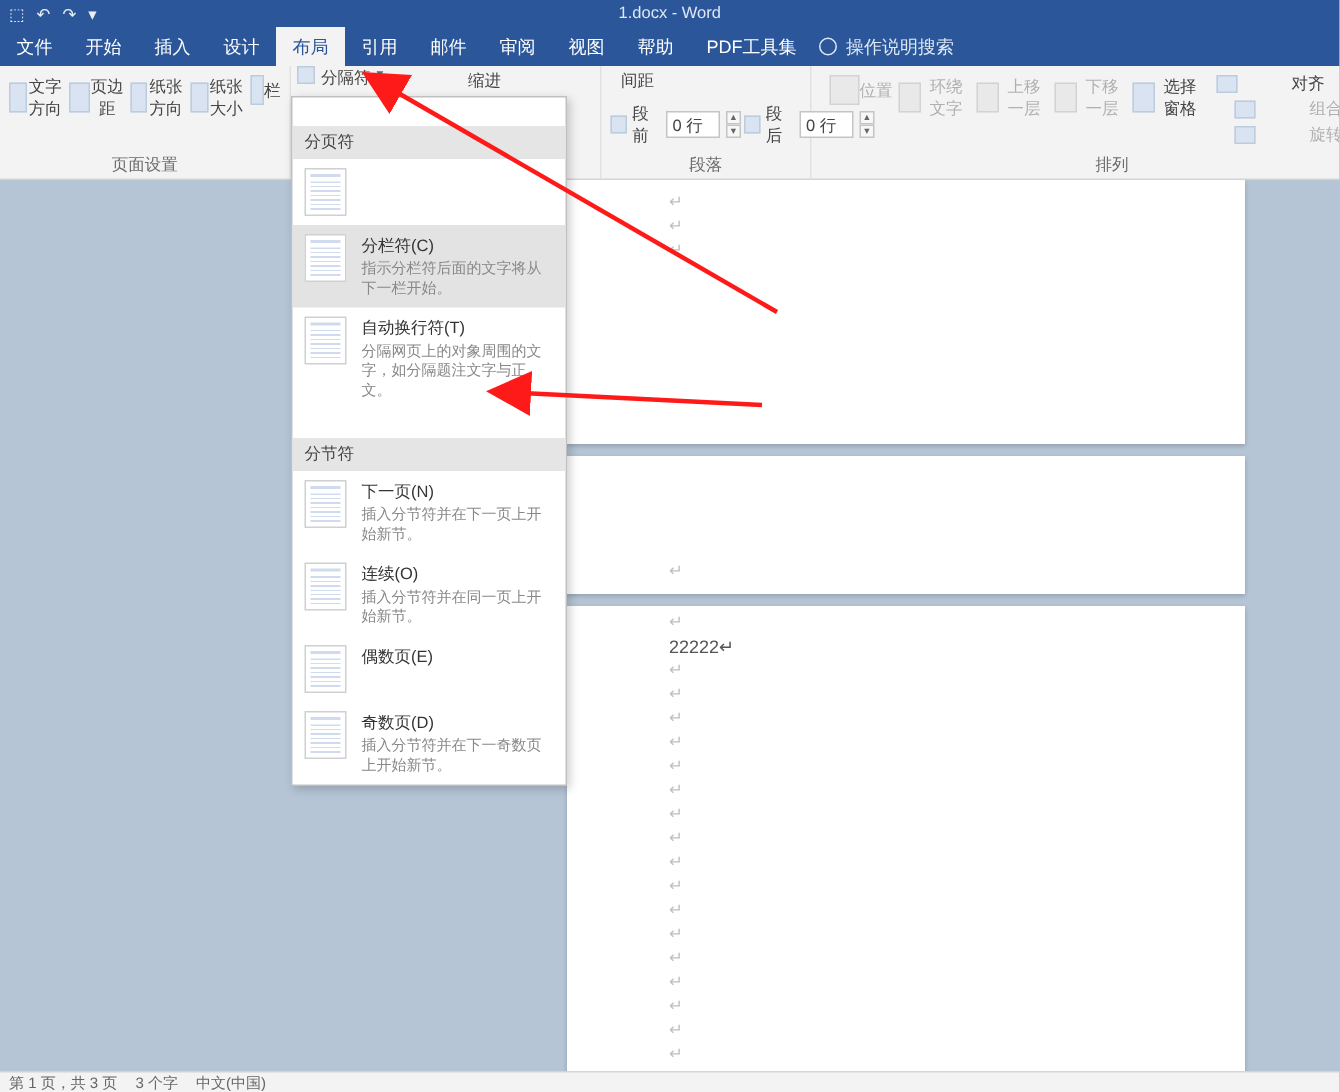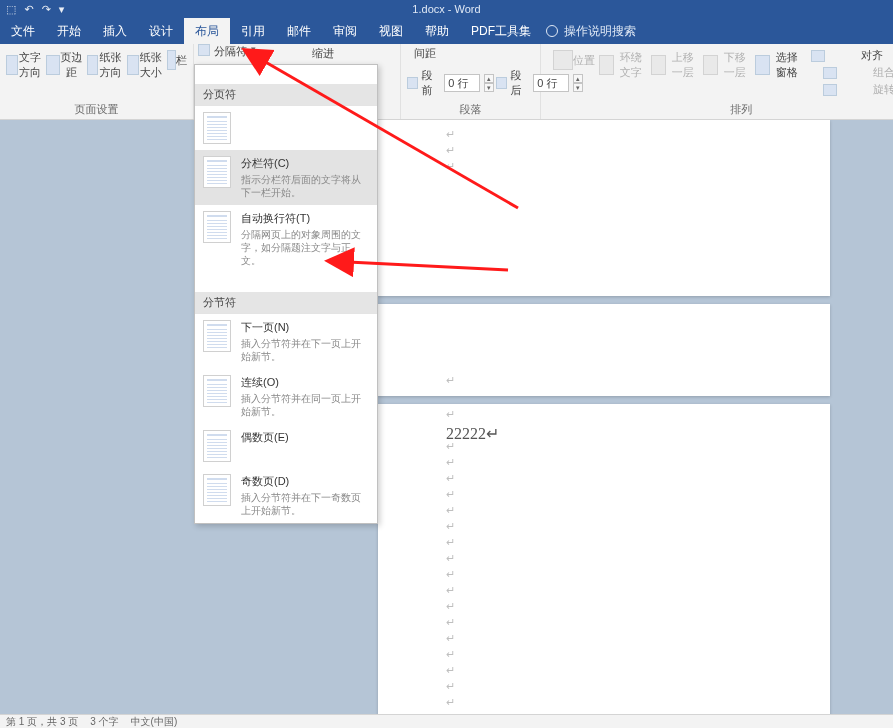--- a/index.html
+++ b/index.html
@@ -110,21 +110,21 @@
     }
     .page-part-mid{
       position:absolute; left:378px; top:184px; width:452px; height:92px;
       background:#fff; box-shadow:0 1px 3px rgba(0,0,0,.2);
     }
     .page-part-bot{
       position:absolute; left:378px; top:284px; width:452px; height:320px;
       background:#fff; box-shadow:0 1px 3px rgba(0,0,0,.2);
     }
     .para-mark{ color:#bfbfbf; font-size:11px; position:absolute;}
-    .doc-text{ position:absolute; color:#555; font-size:16px;font-family:Liberation Serif, serif;}
+    .doc-text{ position:absolute; color:#555; font-size:12px;}
     
     svg.arrows{ position:absolute; left:0; top:0; z-index:20; pointer-events:none;}
     
     .status-bar{
       position:absolute; left:0; right:0; bottom:0; height:14px;
       background:#f3f3f3; border-top:1px solid #d4d4d4;
       font-size:10px; color:#666; display:flex; align-items:center; gap:12px; padding:0 6px;
     }
   </style>
 </head>

